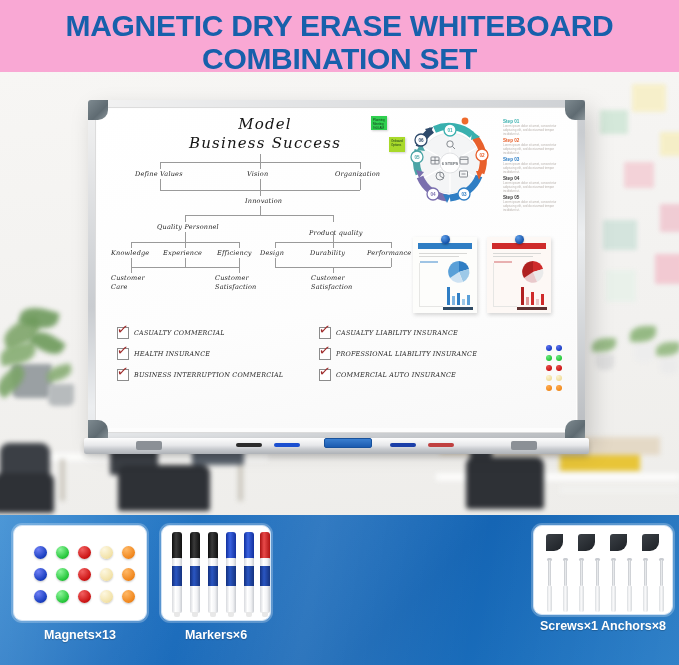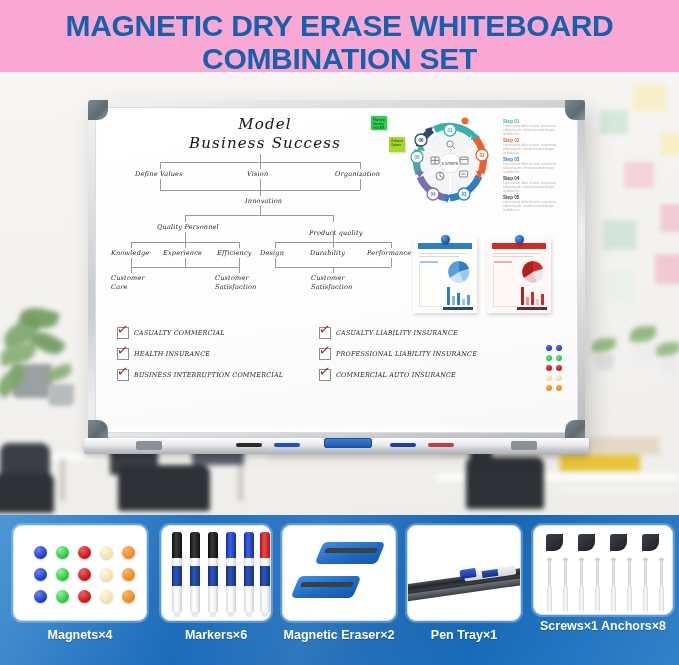--- a/index.html
+++ b/index.html
@@ -613,21 +613,21 @@
       <div class="mag" style="left:64px;top:42px;background:radial-gradient(circle at 33% 27%,#f26060,#cc1414 68%,#990d0d);"></div>
       <div class="mag" style="left:86px;top:42px;background:radial-gradient(circle at 33% 27%,#fdf7e0,#f2e2a8 68%,#ddc882);"></div>
       <div class="mag" style="left:108px;top:42px;background:radial-gradient(circle at 33% 27%,#ffb866,#f0871e 68%,#cf6a0c);"></div>
 
       <div class="mag" style="left:20px;top:64px;background:radial-gradient(circle at 33% 27%,#6d7ef5,#1a3fc0 68%,#0f2a8c);"></div>
       <div class="mag" style="left:42px;top:64px;background:radial-gradient(circle at 33% 27%,#8cf59a,#25c63a 68%,#16992a);"></div>
       <div class="mag" style="left:64px;top:64px;background:radial-gradient(circle at 33% 27%,#f26060,#cc1414 68%,#990d0d);"></div>
       <div class="mag" style="left:86px;top:64px;background:radial-gradient(circle at 33% 27%,#fdf7e0,#f2e2a8 68%,#ddc882);"></div>
       <div class="mag" style="left:108px;top:64px;background:radial-gradient(circle at 33% 27%,#ffb866,#f0871e 68%,#cf6a0c);"></div>
     </div>
-    <div class="acc-label">Magnets×4</div>
+    <div class="acc-label">Magnets×13</div>
   </div>
 
   <div class="acc-cell" style="left:157px;width:118px;">
     <div class="acc-card" style="width:110px;height:96px;">
       <div class="acc-dash"></div>
       <div class="marker" style="left:10px;top:6px;">
         <div class="marker-cap" style="background:linear-gradient(90deg,#0d0d0d,#3a3a3a 40%,#101010);"></div>
         <div class="marker-body"></div>
         <div class="marker-band" style="top:34px;background:linear-gradient(90deg,#13307e,#2a56c2 40%,#15337f);"></div>
         <div class="marker-tip"></div>
@@ -659,47 +659,21 @@
       <div class="marker" style="left:98px;top:6px;">
         <div class="marker-cap" style="background:linear-gradient(90deg,#a81212,#e84a4a 40%,#b01414);"></div>
         <div class="marker-body"></div>
         <div class="marker-band" style="top:34px;background:linear-gradient(90deg,#13307e,#2a56c2 40%,#15337f);"></div>
         <div class="marker-tip"></div>
       </div>
     </div>
     <div class="acc-label">Markers×6</div>
   </div>
 
-  <div class="acc-cell" style="left:278px;width:122px;">
-    <div class="acc-card" style="width:114px;height:96px;">
-      <div class="acc-dash"></div>
-      <div class="eraser" style="left:36px;top:16px;">
-        <div class="eraser-top"></div>
-        <div class="eraser-felt" style="left:6px;top:6px;"></div>
-      </div>
-      <div class="eraser" style="left:12px;top:50px;">
-        <div class="eraser-top"></div>
-        <div class="eraser-felt" style="left:6px;top:6px;"></div>
-      </div>
-    </div>
-    <div class="acc-label">Magnetic Eraser×2</div>
-  </div>
-
-  <div class="acc-cell" style="left:403px;width:122px;">
-    <div class="acc-card" style="width:114px;height:96px;">
-      <div class="acc-dash"></div>
-      <div class="tray-piece" style="left:-4px;top:50px;width:124px;height:11px;transform:rotate(-8deg);"></div>
-      <div class="tray-piece" style="left:-4px;top:60px;width:124px;height:7px;transform:rotate(-8deg);background:linear-gradient(180deg,#6d7379,#3a3f45);"></div>
-
-      <div style="position:absolute;left:56px;top:43px;width:52px;height:9px;transform:rotate(-8deg);background:linear-gradient(180deg,#eef0f2,#d3d6da);border-radius:2px;"></div>
-      <div style="position:absolute;left:52px;top:43px;width:16px;height:9px;transform:rotate(-8deg);background:linear-gradient(180deg,#3a63d8,#12309f);border-radius:2px 1px 1px 2px;"></div>
-      <div style="position:absolute;left:74px;top:44px;width:16px;height:7px;transform:rotate(-8deg);background:linear-gradient(180deg,#2a56c2,#13307e);"></div>
-    </div>
-    <div class="acc-label">Pen Tray×1</div>
-  </div>
+
 
   <div class="acc-cell" style="left:528px;width:150px;">
     <div class="acc-card" style="width:140px;height:90px;">
       <div class="acc-dash"></div>
 
       <div class="cap-piece" style="left:12px;top:8px;"></div>
       <div class="cap-piece" style="left:44px;top:8px;"></div>
       <div class="cap-piece" style="left:76px;top:8px;"></div>
       <div class="cap-piece" style="left:108px;top:8px;"></div>
 

